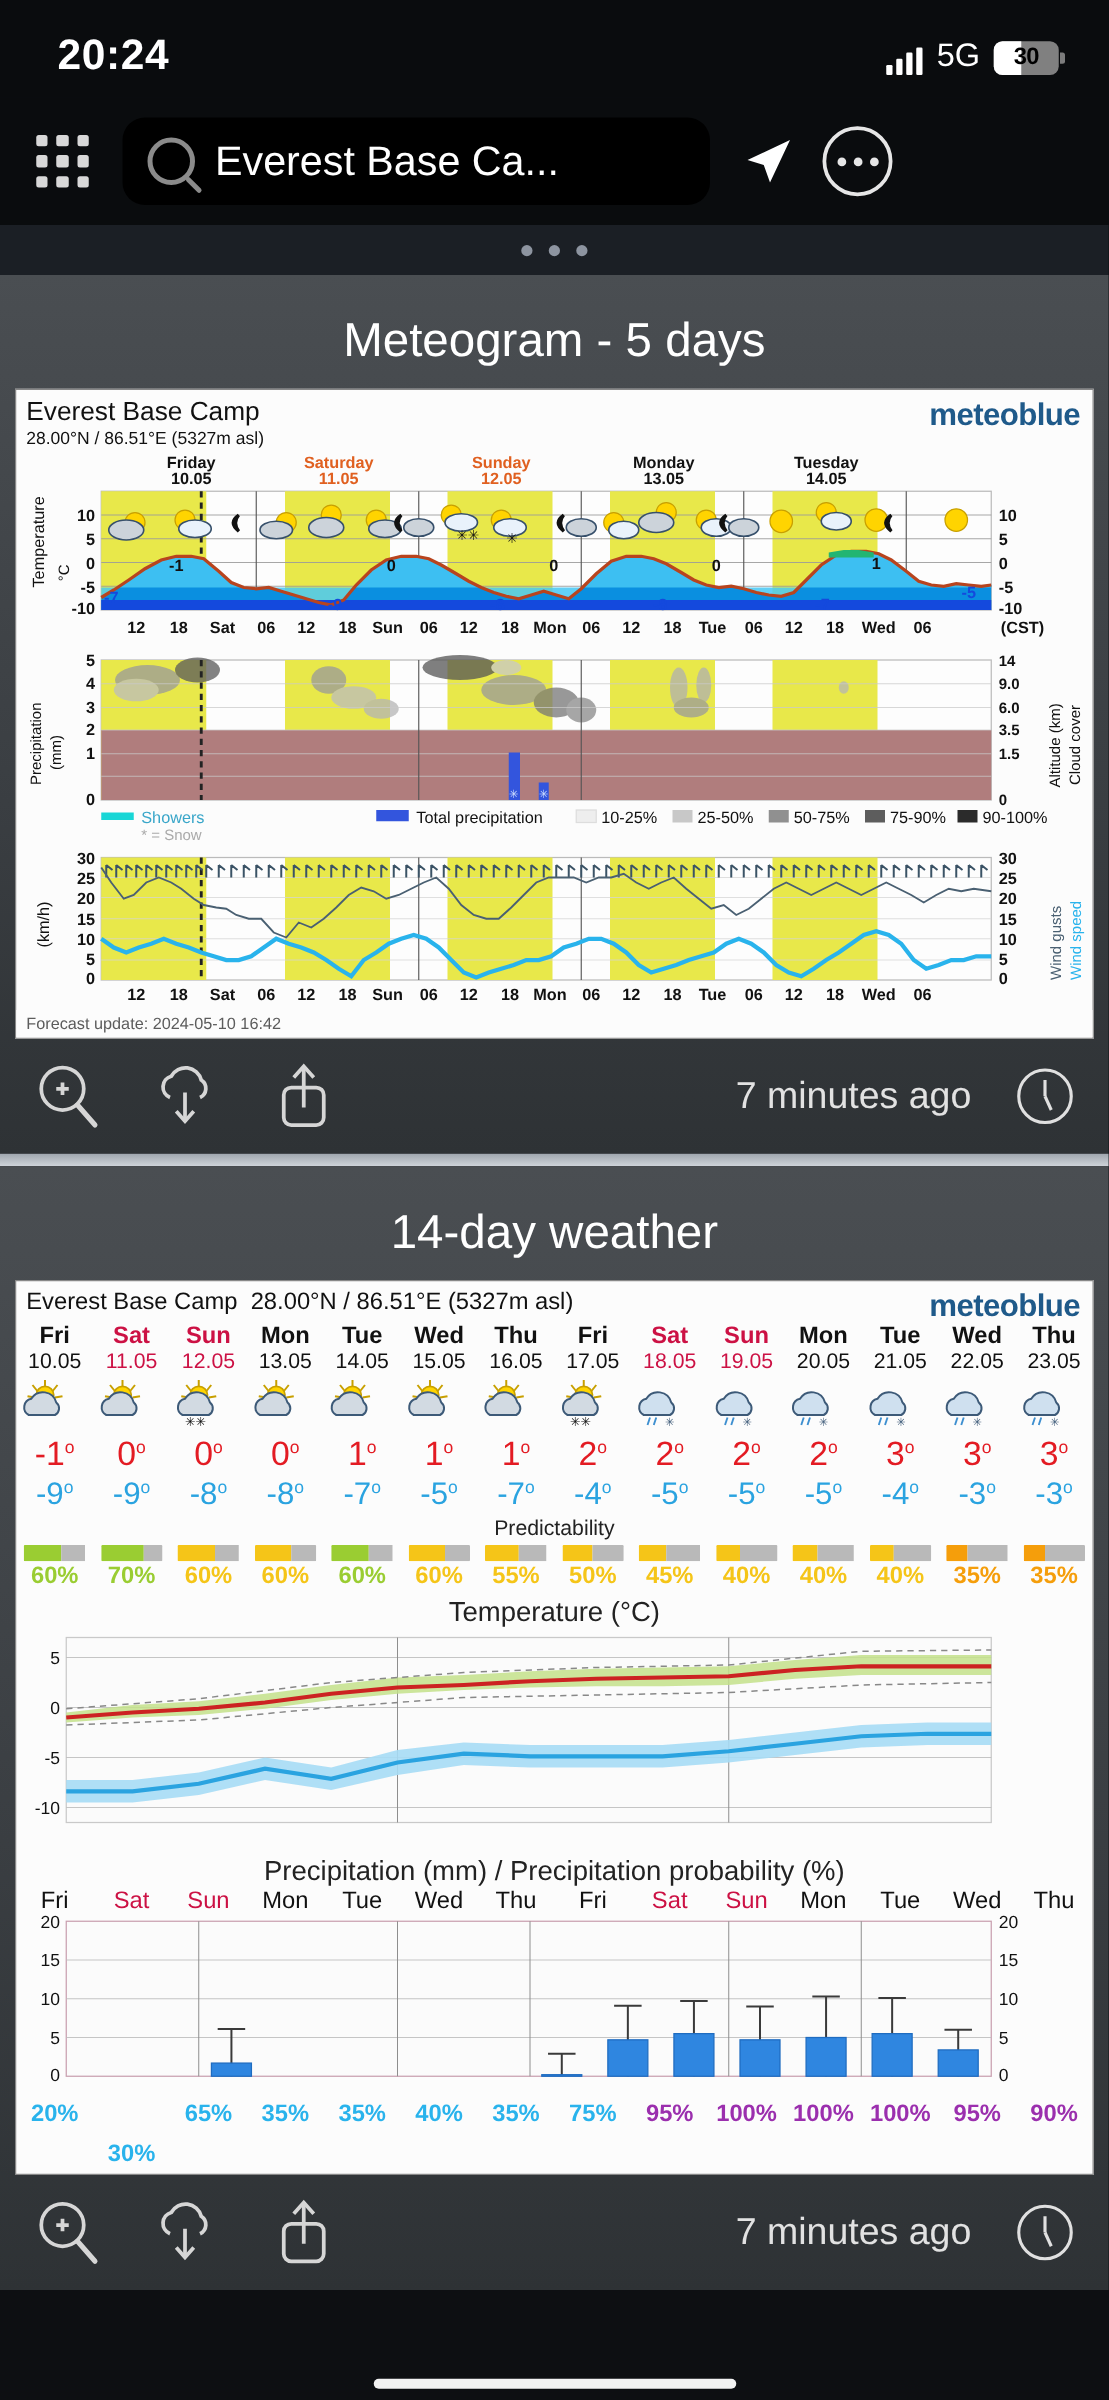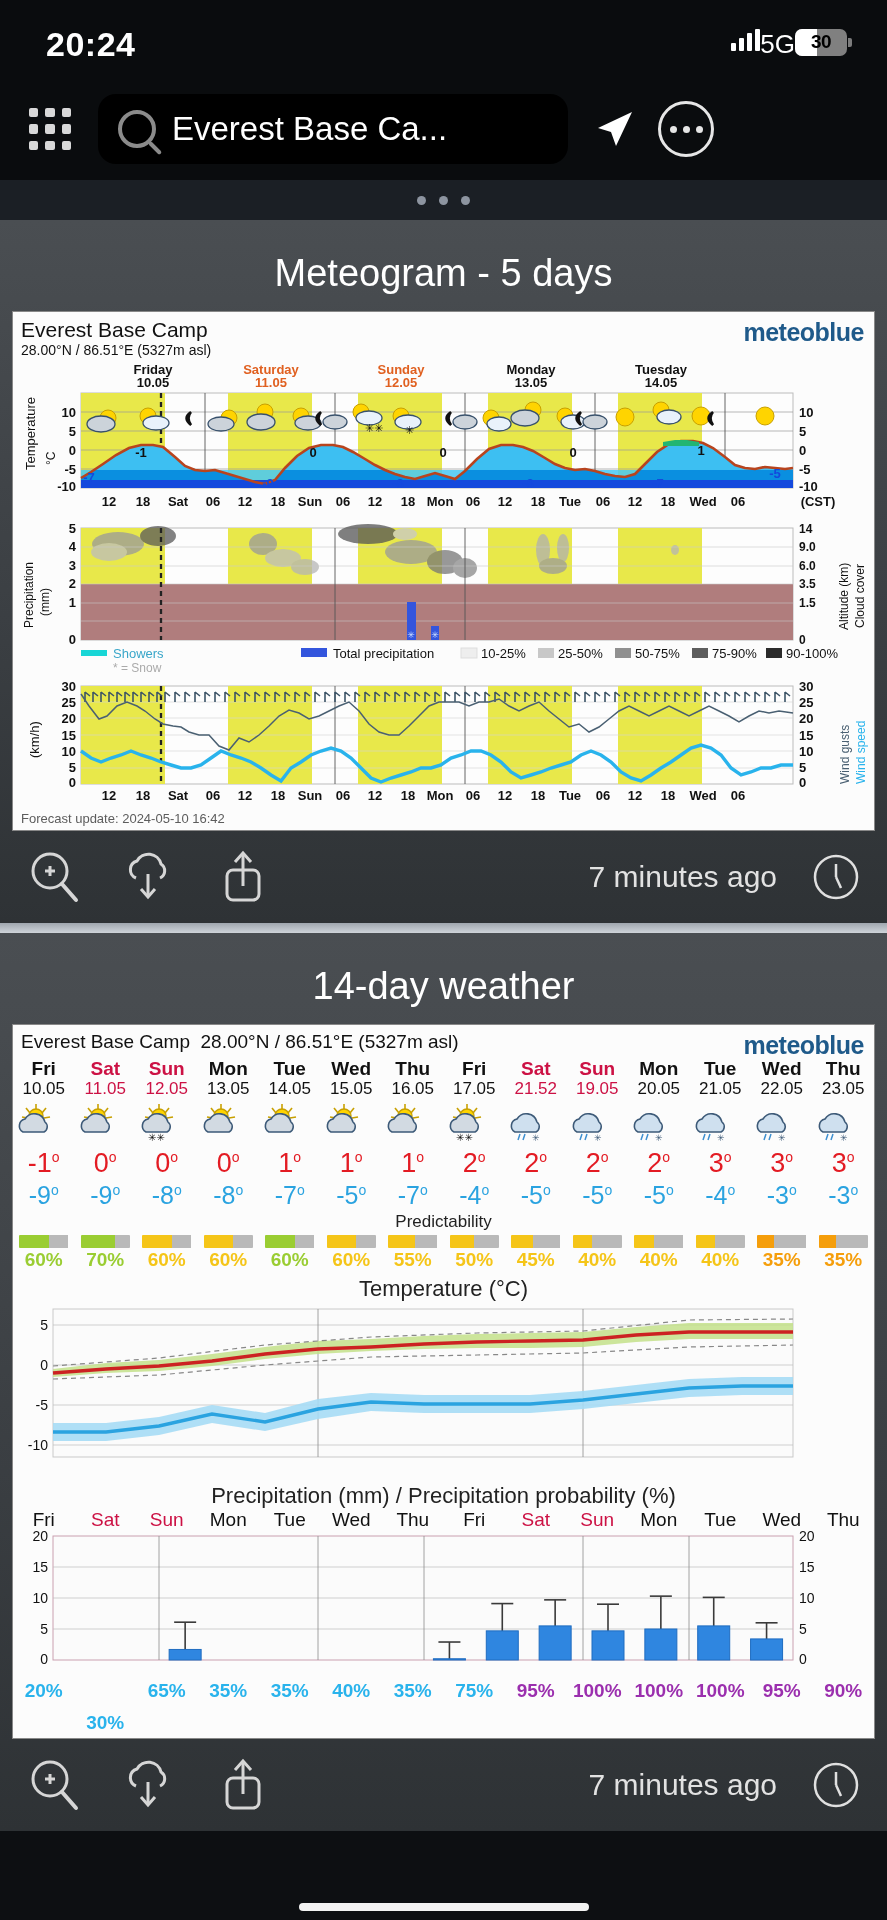--- a/index.html
+++ b/index.html
@@ -10,21 +10,21 @@
     overflow: hidden;
     position: relative;
   }
   
   .statusbar {
     height: 78px; background:#0a0c0e; color:#fff;
     display:flex; align-items:center; justify-content:space-between;
     padding: 10px 40px 0 46px;
   }
   .sb-time { font-size:34px; font-weight:600; letter-spacing:0.5px; }
-  .sb-right { display:flex; align-items:flex-start; }
+  .sb-right { display:flex; align-items:flex-end; gap:11px; }
   .sig { display:flex; align-items:flex-end; gap:3px; height:22px;}
   .sig i { display:block; width:5px; background:#fff; border-radius:1px;}
   .sig i:nth-child(1){height:8px}.sig i:nth-child(2){height:13px}
   .sig i:nth-child(3){height:18px}.sig i:nth-child(4){height:22px}
   .net { font-size:26px; font-weight:500; }
   .batt { position:relative; width:52px; height:27px; border-radius:7px;
           background:#808080; display:flex; align-items:center; }
   .batt .fill { position:absolute; left:0; top:0; bottom:0; width:42%;
           background:#fff; border-radius:7px 0 0 7px;}
   .batt span { position:relative; z-index:2; font-size:19px; font-weight:700;
@@ -575,21 +575,21 @@
         <div class="daycell">
           <div class="dname wk">Thu</div>
           <div class="ddate wk">16.05</div>
         </div>
         <div class="daycell">
           <div class="dname wk">Fri</div>
           <div class="ddate wk">17.05</div>
         </div>
         <div class="daycell">
           <div class="dname we">Sat</div>
-          <div class="ddate we">21.52</div>
+          <div class="ddate we">18.05</div>
         </div>
         <div class="daycell">
           <div class="dname we">Sun</div>
           <div class="ddate we">19.05</div>
         </div>
         <div class="daycell">
           <div class="dname wk">Mon</div>
           <div class="ddate wk">20.05</div>
         </div>
         <div class="daycell">

